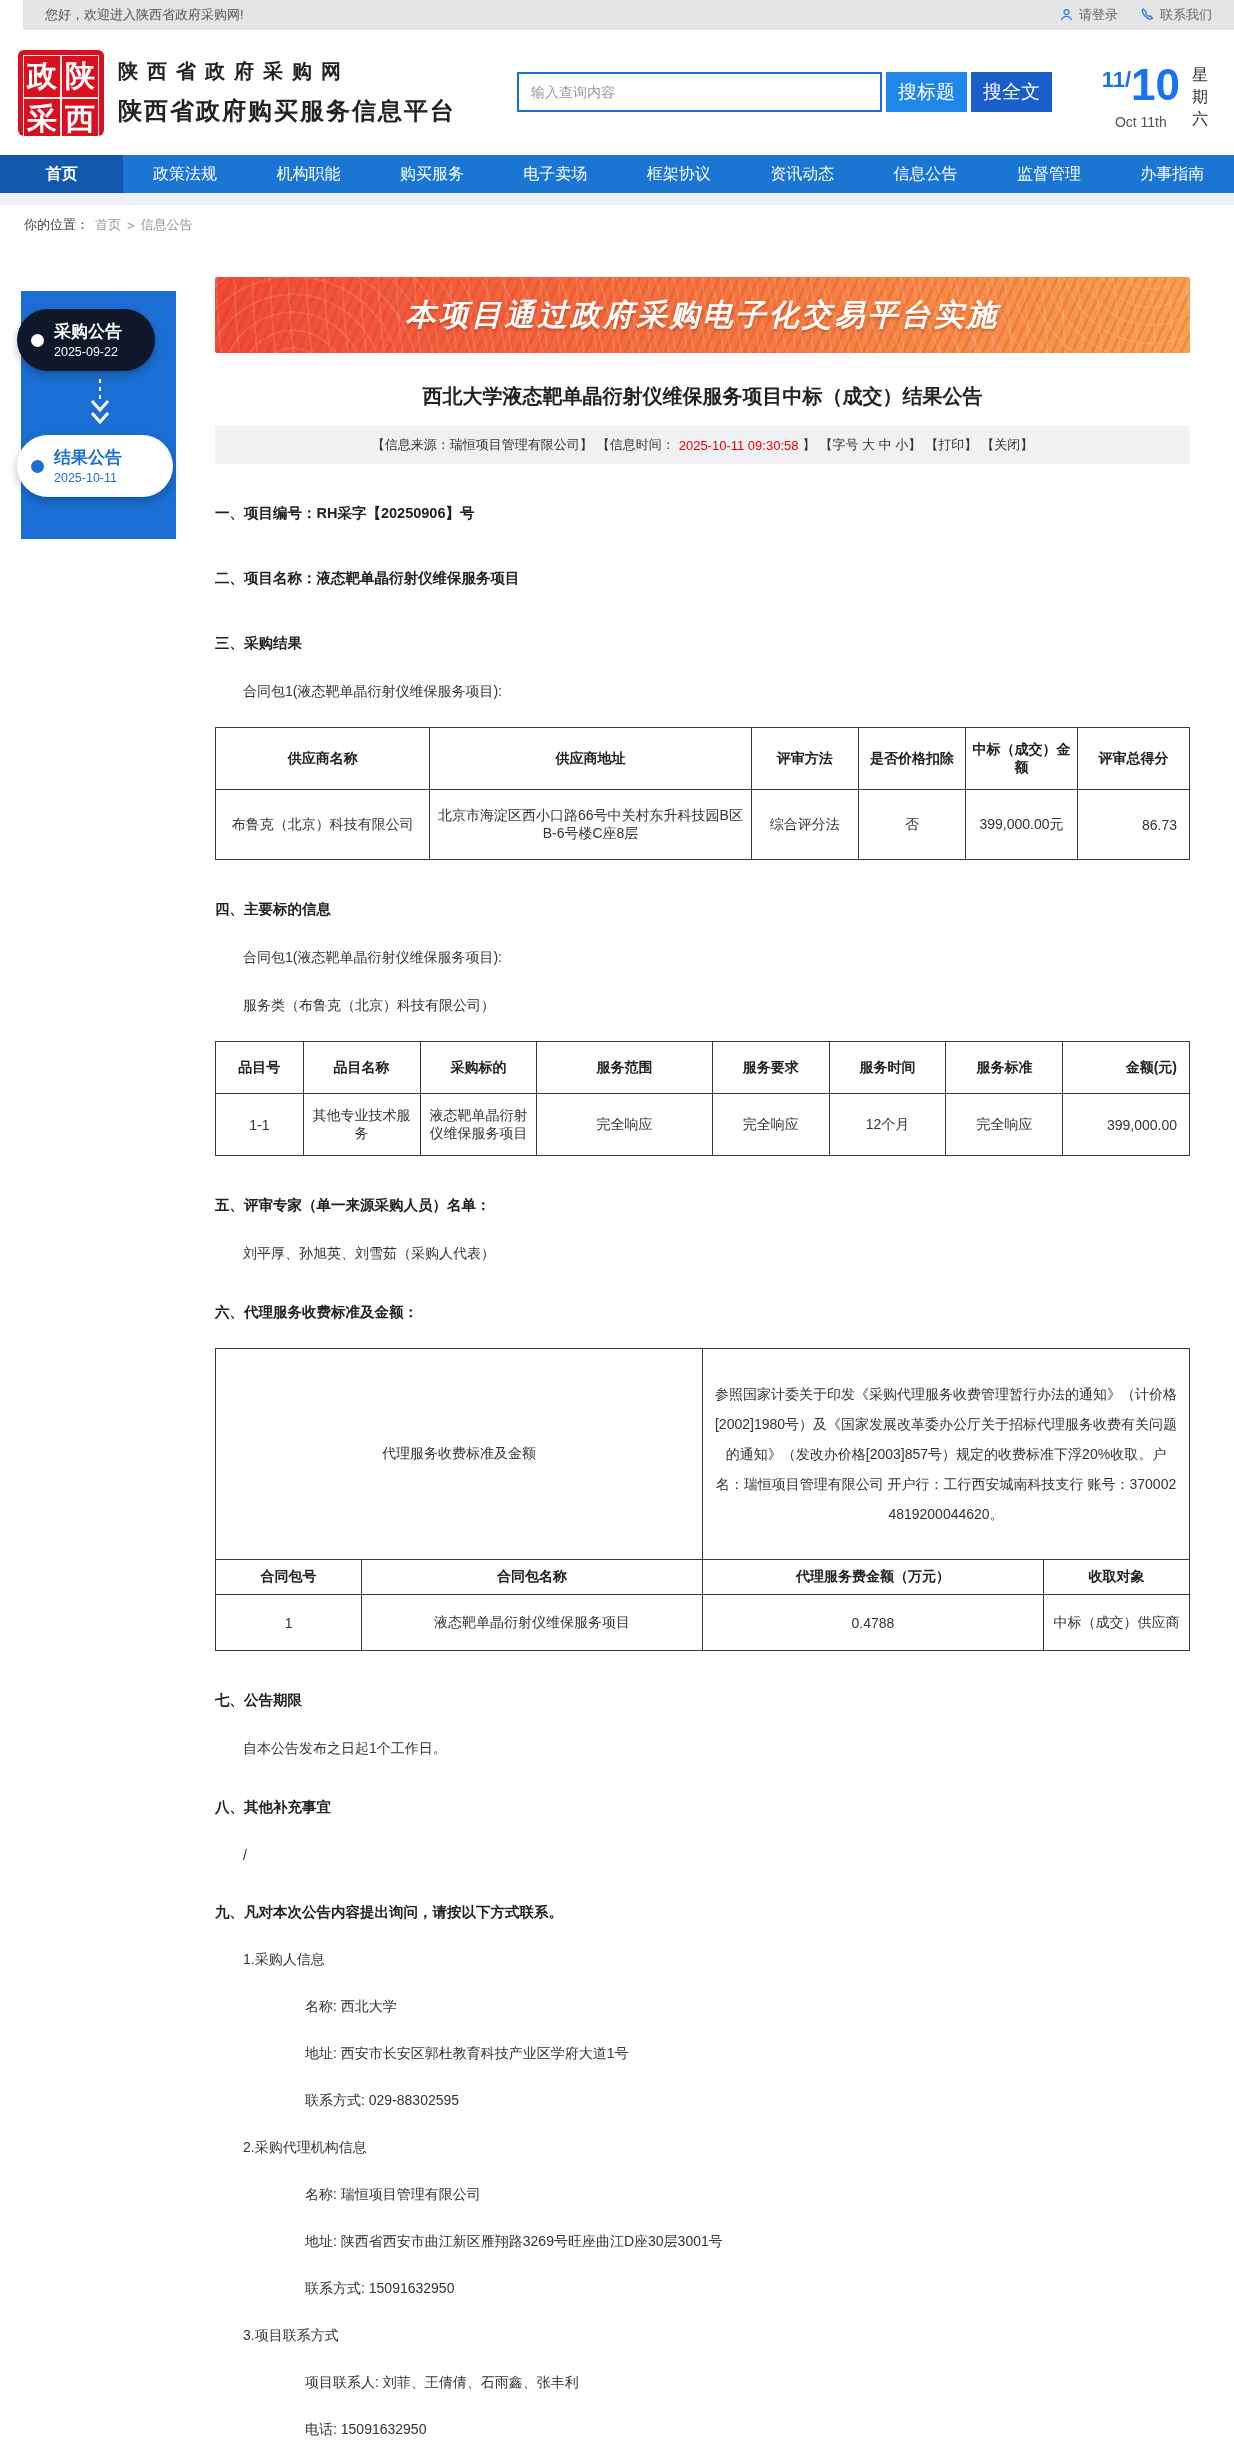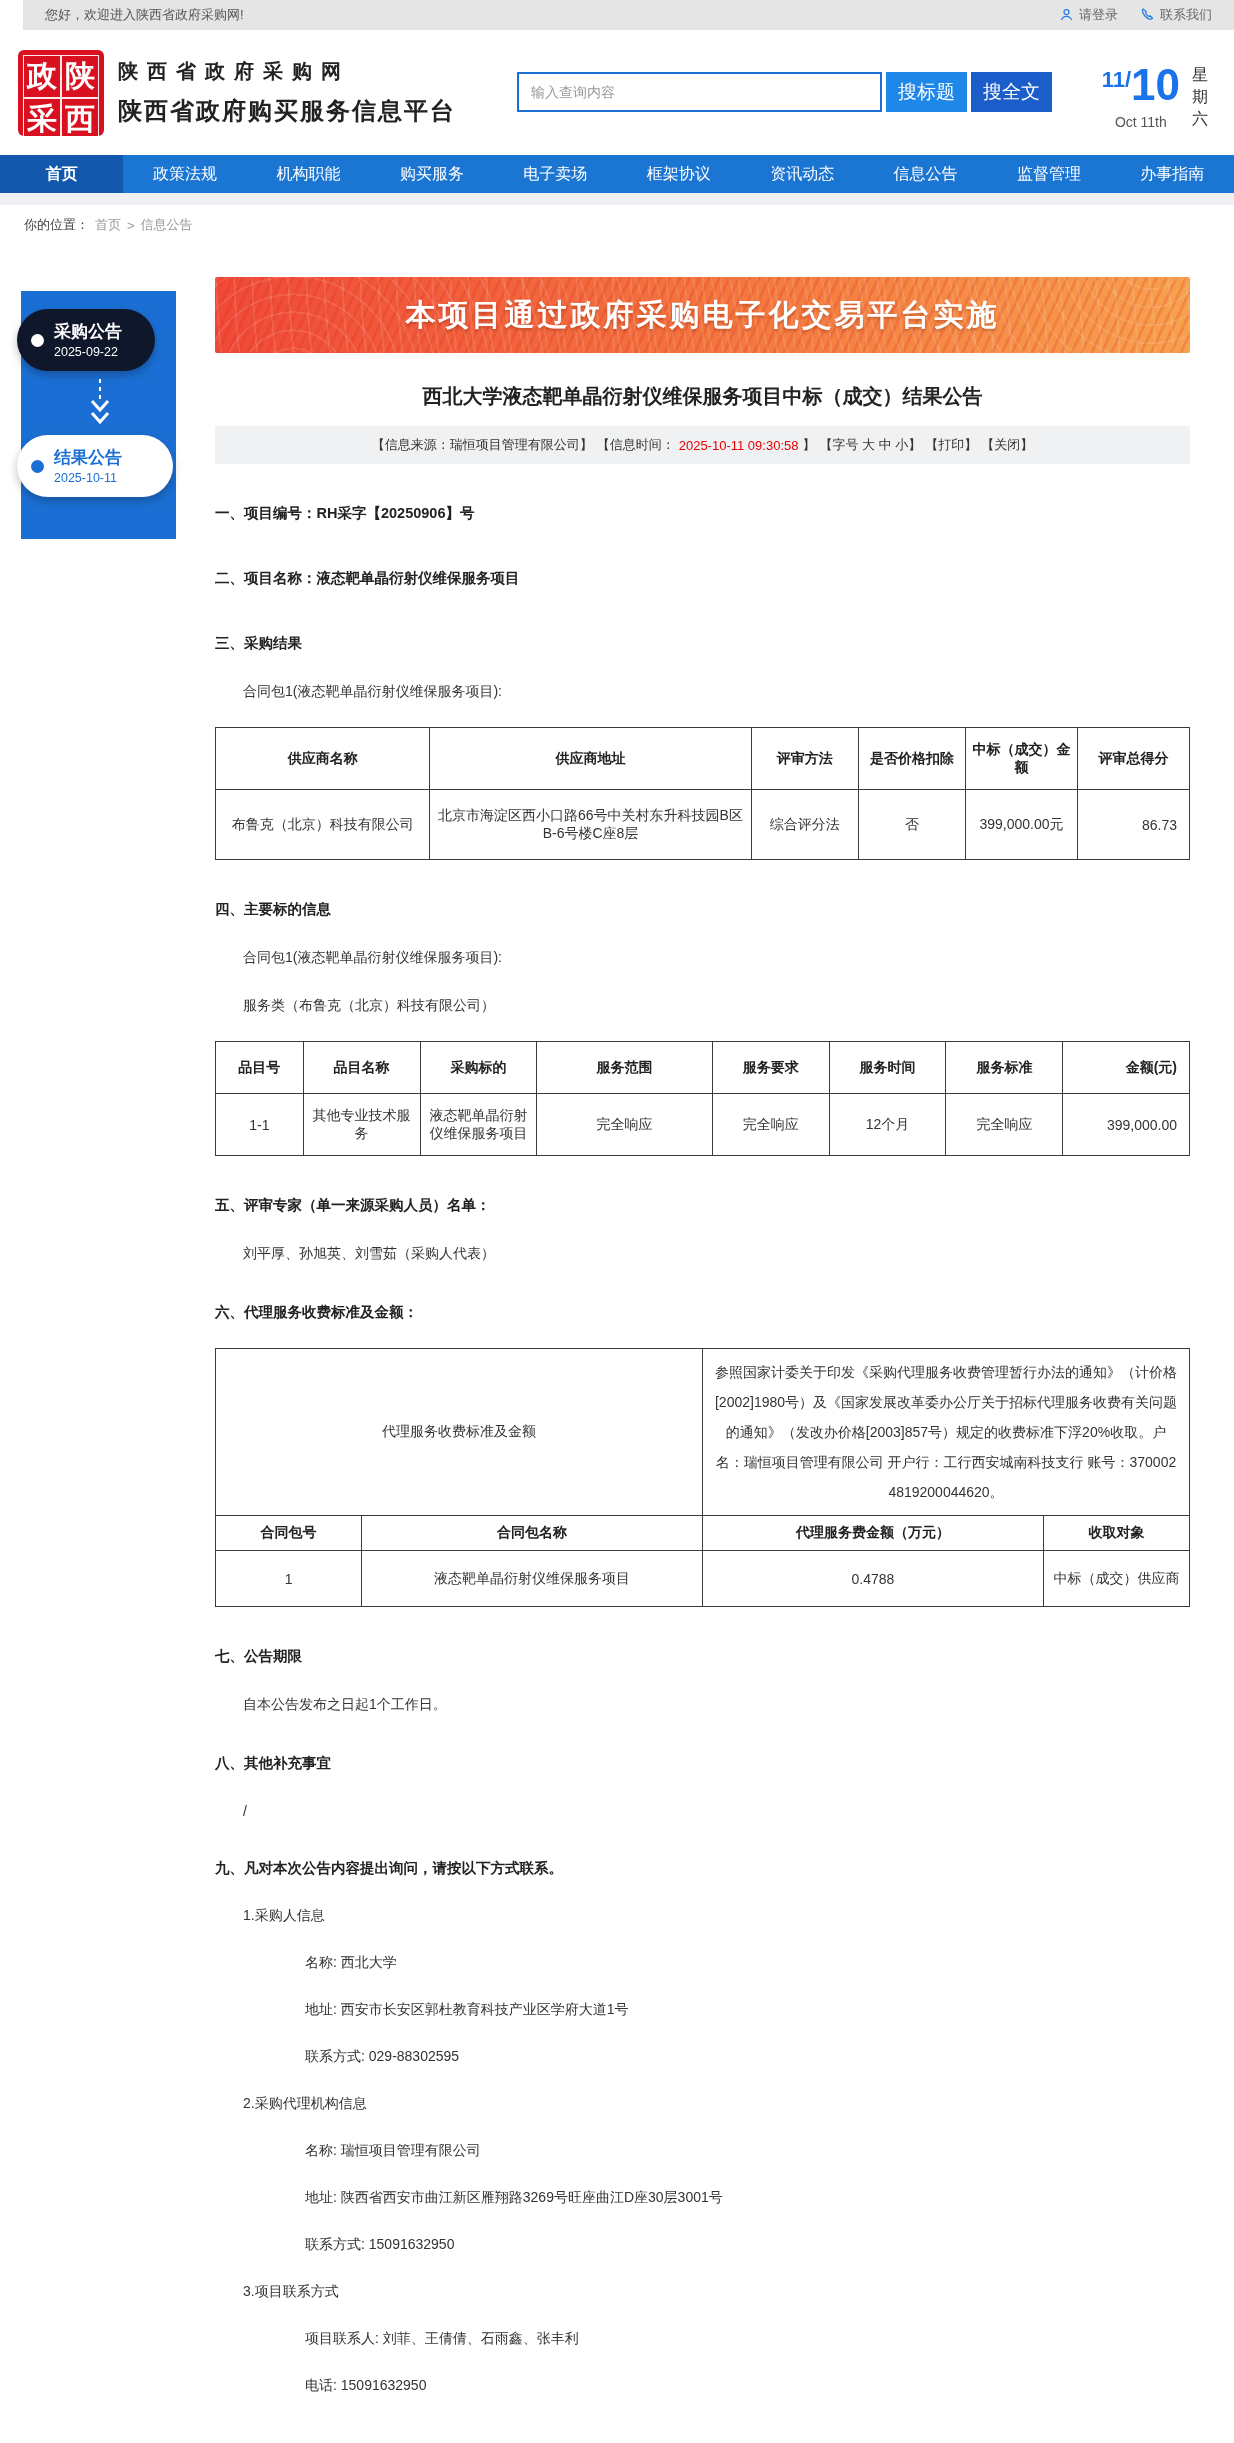--- a/index.html
+++ b/index.html
@@ -61,40 +61,40 @@
   
   .article { margin-left:215px; width:975px; }
   .banner { margin-top:32px; height:76px; border-radius:2px; position:relative; overflow:hidden;
     background:linear-gradient(90deg,#ef4a37,#f3793f 55%,#f7a14e);
     display:flex; align-items:center; justify-content:center; }
   .banner::before { content:""; position:absolute; inset:0;
     background:
       repeating-radial-gradient(circle at 8% 140%, transparent 0 16px, rgba(255,255,255,.10) 16px 18px),
       repeating-radial-gradient(circle at 96% -30%, transparent 0 16px, rgba(255,255,255,.10) 16px 18px),
       repeating-linear-gradient(115deg, transparent 0 6px, rgba(220,30,30,.18) 6px 9px); }
-  .banner span { position:relative; color:#fff; font-size:30px; font-weight:bold; 
+  .banner span { position:relative; color:#fff; font-size:30px; font-weight:bold; font-style:italic;
     letter-spacing:3px; text-shadow:0 2px 3px rgba(120,30,0,.35); }
   .art-title { margin-top:30px; text-align:center; font-size:20px; font-weight:bold; color:#222; }
   .meta { margin-top:16px; height:38px; background:#f0f1f2; display:flex; align-items:center;
     justify-content:center; font-size:13px; color:#333; gap:4px; }
   .meta .red { color:#e60000; }
   .meta span { cursor:default; }
   .meta .click { cursor:pointer; }
   .sec-h { font-weight:bold; font-size:14.5px; color:#222; margin-top:40px; }
   .sec-p { margin-top:30px; padding-left:28px; }
   .lv1 { margin-top:29px; padding-left:28px; }
   .lv2 { margin-top:29px; padding-left:90px; }
   
   table { border-collapse:collapse; width:100%; margin-top:26px; table-layout:fixed; }
   th,td { border:1px solid #3a3a3a; text-align:center; padding:8px 6px; font-size:14px; word-break:break-all; }
   th { font-weight:bold; color:#222; }
   .t1 th { height:62px; } .t1 td { height:70px; }
   .t2 th { height:52px; } .t2 td { height:62px; }
   .num-r { text-align:right; padding-right:12px; }
-  .t3 .desc { text-align:center; line-height:30px; padding:8px 10px; }
+  .t3 .desc { text-align:center; line-height:30px; padding:30px 10px; }
   .t3 .label-cell { font-weight:normal; }
 </style>
 </head>
 <body>
 
 <div class="topbar">
   <span class="welcome">您好，欢迎进入陕西省政府采购网!</span>
   <div class="right">
     <span class="toplink">
       <svg width="15" height="15" viewBox="0 0 24 24">

